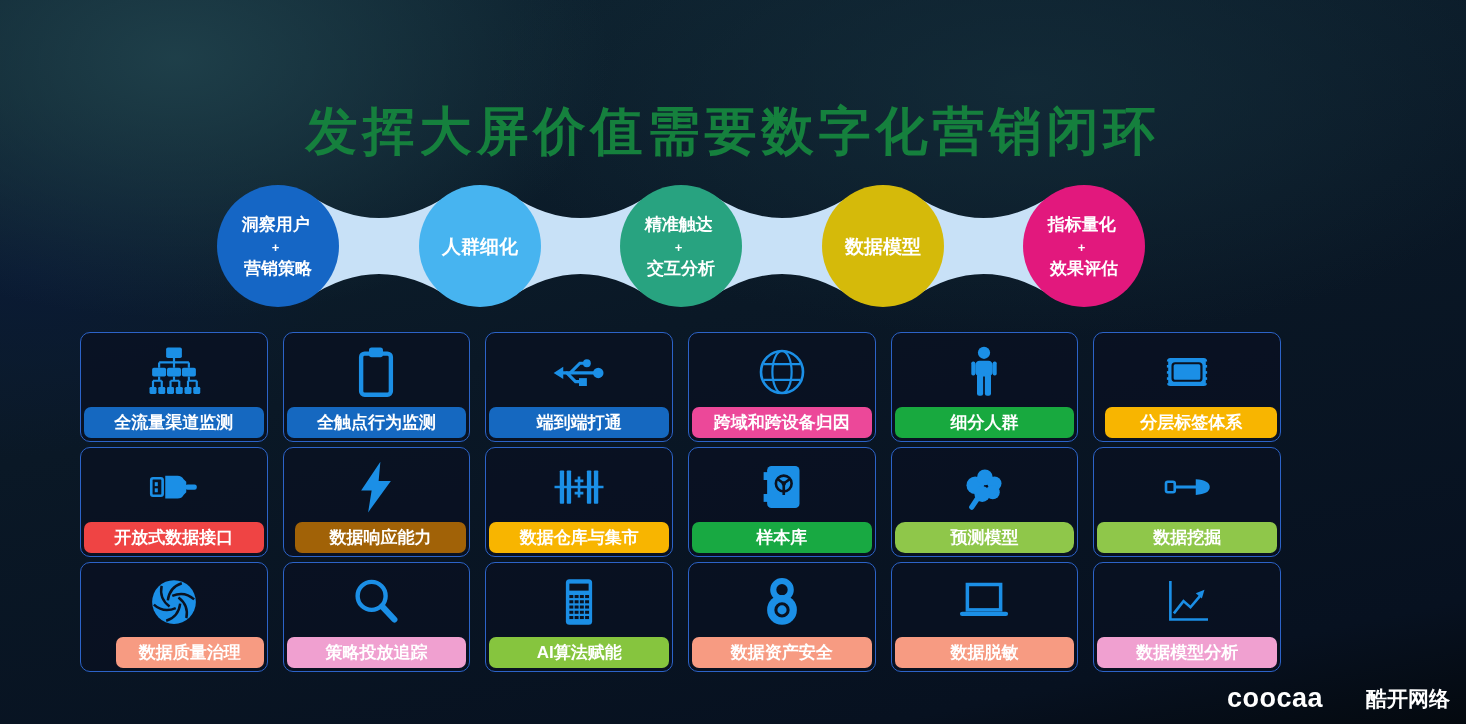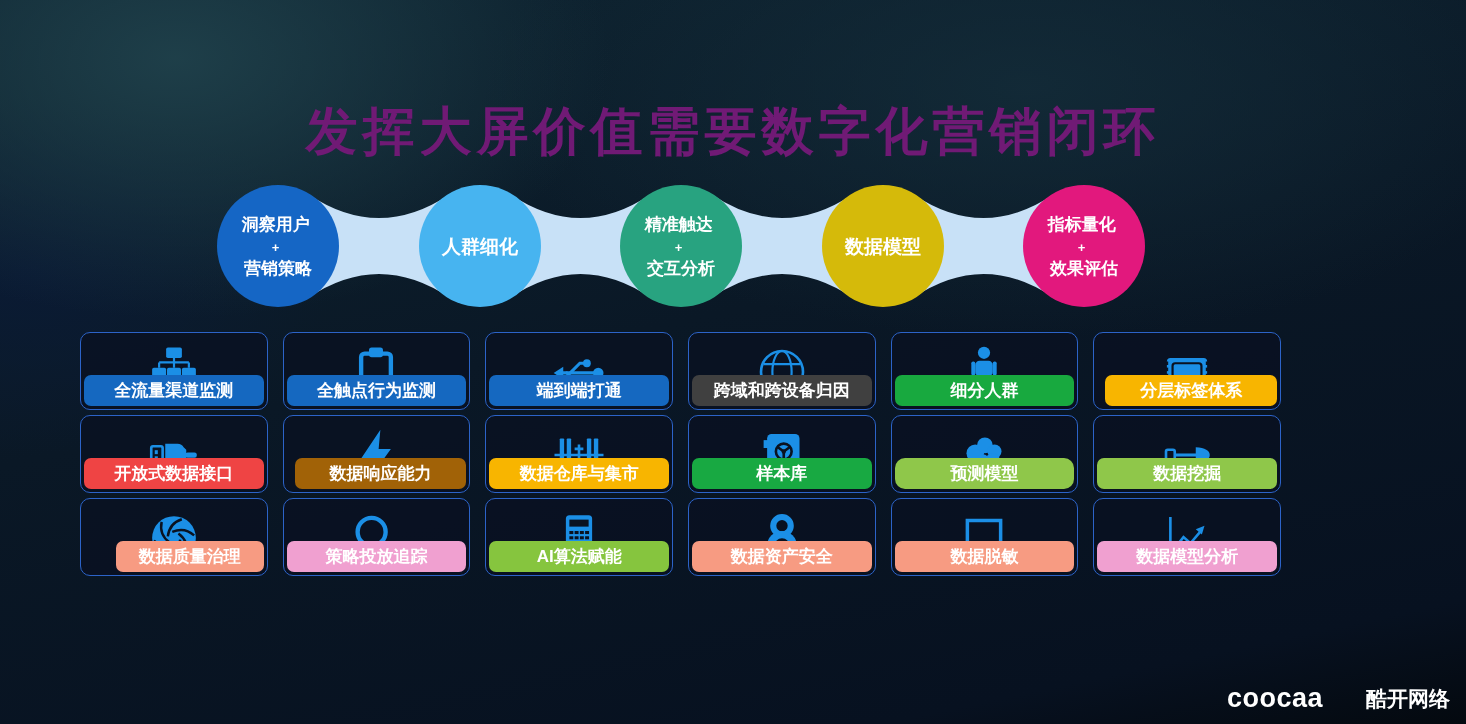--- a/index.html
+++ b/index.html
@@ -7,31 +7,31 @@
     width:1466px;height:724px;position:relative;overflow:hidden;
     font-family:"Liberation Sans","DejaVu Sans",sans-serif;
     background:
       radial-gradient(ellipse 700px 420px at 12% 8%, rgba(32,66,76,.9) 0%, rgba(32,66,76,0) 62%),
       radial-gradient(ellipse 500px 300px at 2% 38%, rgba(10,26,52,.95) 0%, rgba(10,26,52,0) 60%),
       radial-gradient(ellipse 900px 420px at 70% 12%, rgba(20,45,58,.8) 0%, rgba(20,45,58,0) 60%),
       linear-gradient(168deg,#0e2431 0%,#0a1826 45%,#071120 88%,#04090f 100%);
   }
   .title{
     position:absolute;top:62px;left:0;width:100%;text-align:center;
-    color:#701a75;font-family:"Liberation Serif","DejaVu Serif",serif;
+    color:#15803d;font-family:"Liberation Serif","DejaVu Serif",serif;
     font-weight:bold;font-size:52px;letter-spacing:5px;white-space:nowrap;
   }
   .flow-svg{position:absolute;top:176px;left:0;}
   .flow-svg text{font-family:"Liberation Sans","DejaVu Sans",sans-serif;}
   .grid{
     position:absolute;left:80px;top:332px;width:1201px;
     display:grid;grid-template-columns:repeat(6,1fr);gap:5px 15px;
   }
   .card{
-    position:relative;height:78px;border-radius:10px;
+    position:relative;height:110px;border-radius:10px;
     border:1.5px solid #2c63c8;background:rgba(9,17,33,.78);
     box-sizing:border-box;
   }
   .card-icon{
     position:absolute;top:5px;left:0;right:0;height:67px;
     display:flex;align-items:center;justify-content:center;color:#1b8fe6;
   }
   .card-icon svg{width:56px;height:56px;}
   .card-label{
     position:absolute;left:3px;right:3px;bottom:3px;height:31px;border-radius:7px;
@@ -148,21 +148,21 @@
   </div>
 
   <div class="card">
     <div class="card-icon" style="color: rgb(27, 143, 230);">
         <svg viewBox="0 0 64 64" fill="none" stroke="currentColor">
           <circle cx="32" cy="32" r="24" stroke-width="3"></circle>
           <ellipse cx="32" cy="32" rx="11" ry="24" stroke-width="2.5"></ellipse>
           <path d="M11 23H53M11 41H53" stroke-width="2.5"></path>
         </svg>
       </div>
-    <div class="card-label" style="background: #404040; margin-top: 25px;">跨域和跨设备归因</div>
+    <div class="card-label" style="background: #ec4899; margin-top: 25px;">跨域和跨设备归因</div>
   </div>
 
   <div class="card">
     <div class="card-icon" style="color: rgb(27, 143, 230);">
         <svg viewBox="0 0 64 64" fill="currentColor">
           <circle cx="32" cy="10" r="7"></circle>
           <rect x="22" y="19" width="20" height="18" rx="5"></rect>
           <rect x="17.5" y="20" width="4.5" height="16" rx="2"></rect>
           <rect x="42" y="20" width="4.5" height="16" rx="2"></rect>
           <rect x="24" y="34" width="7" height="25" rx="2.5"></rect>

